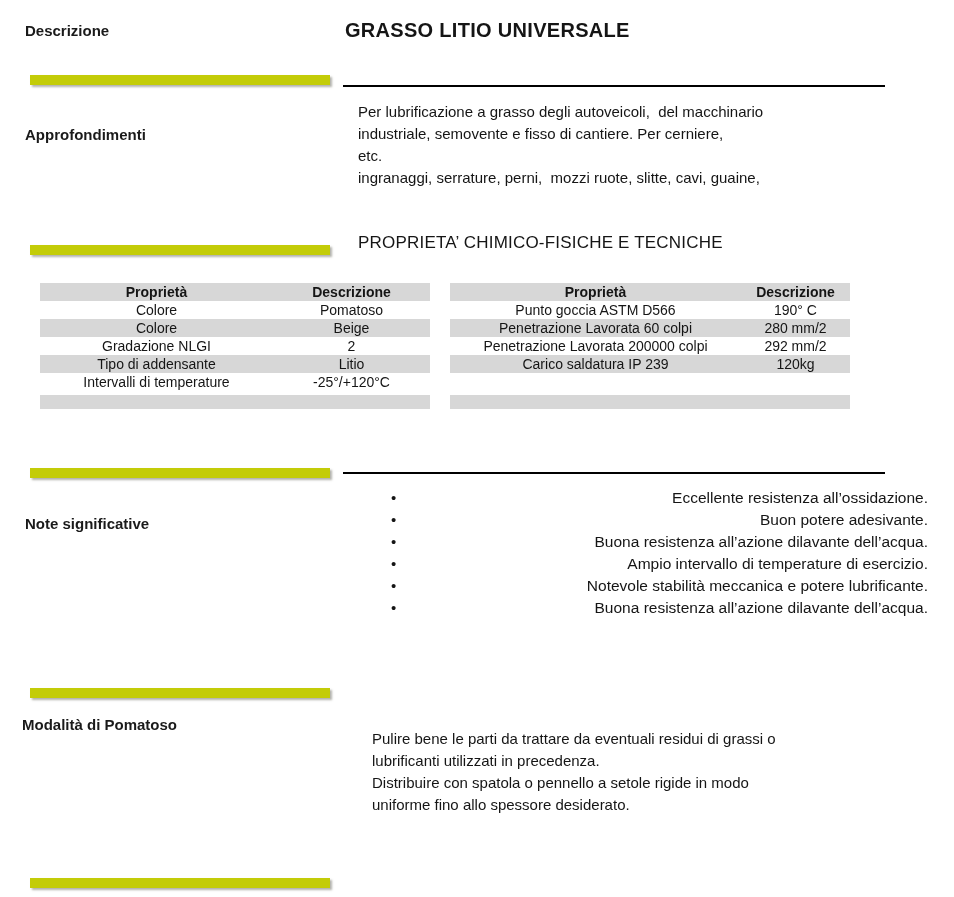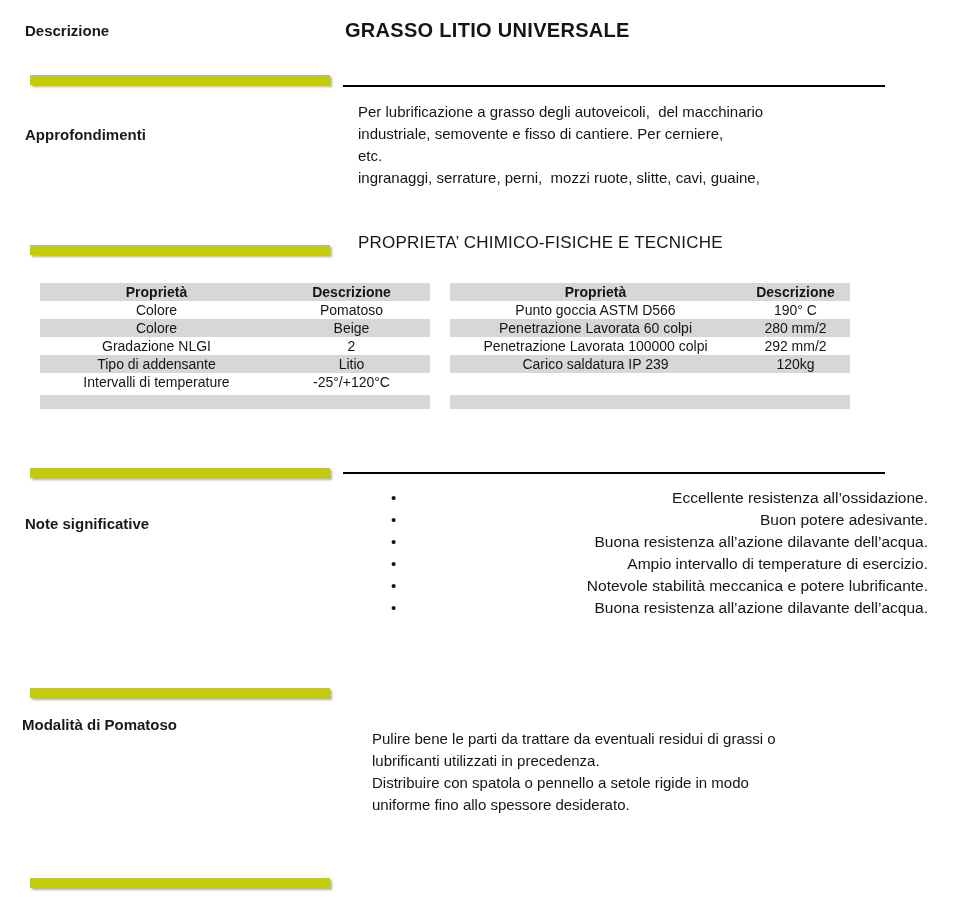--- a/index.html
+++ b/index.html
@@ -125,21 +125,21 @@
 
     <div class="trow">
         <div class="tc c1">Punto goccia ASTM D566</div>
         <div class="tc c2">190° C</div>
       </div>
         <div class="trow">
         <div class="tc c1">Penetrazione Lavorata 60 colpi</div>
         <div class="tc c2">280 mm/2</div>
       </div>
         <div class="trow">
-        <div class="tc c1">Penetrazione Lavorata 100000 colpi</div>
+        <div class="tc c1">Penetrazione Lavorata 200000 colpi</div>
         <div class="tc c2">292 mm/2</div>
       </div>
         <div class="trow">
         <div class="tc c1">Carico saldatura IP 239</div>
         <div class="tc c2">120kg</div>
       </div>
       </div>
     <div class="trow empty-row"></div>
     <div class="trow empty-row gap gray-row"></div>
   </div>

